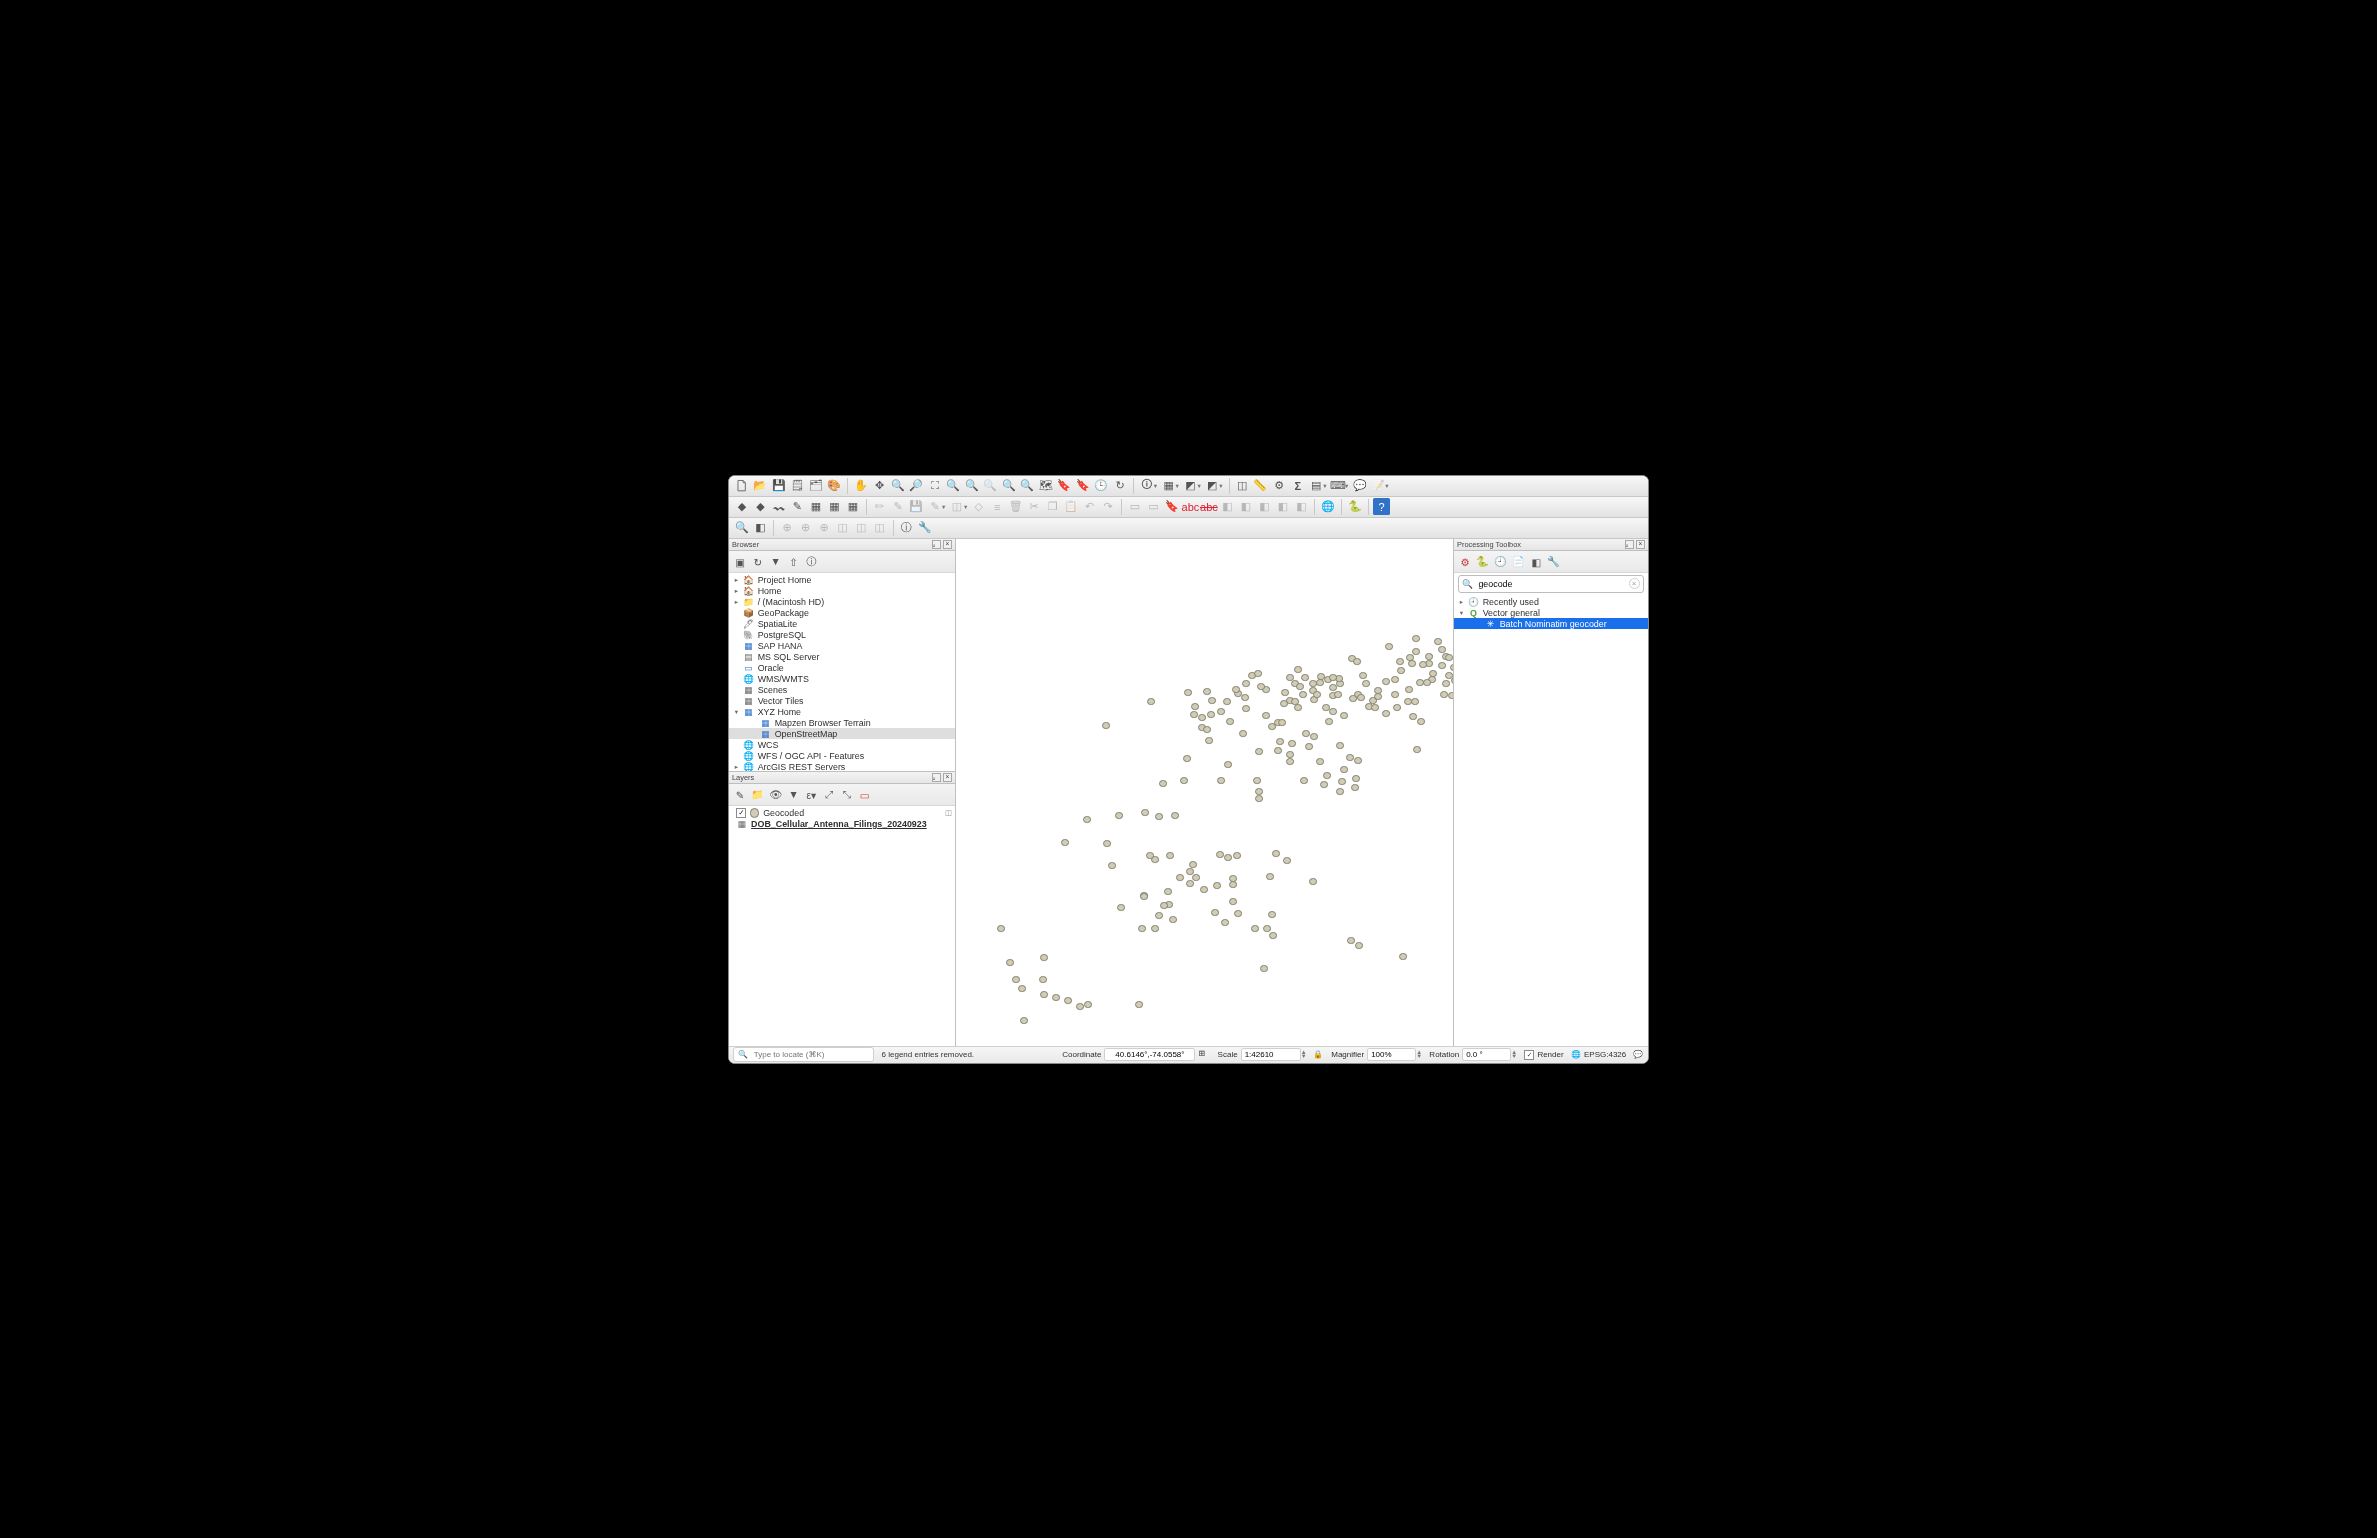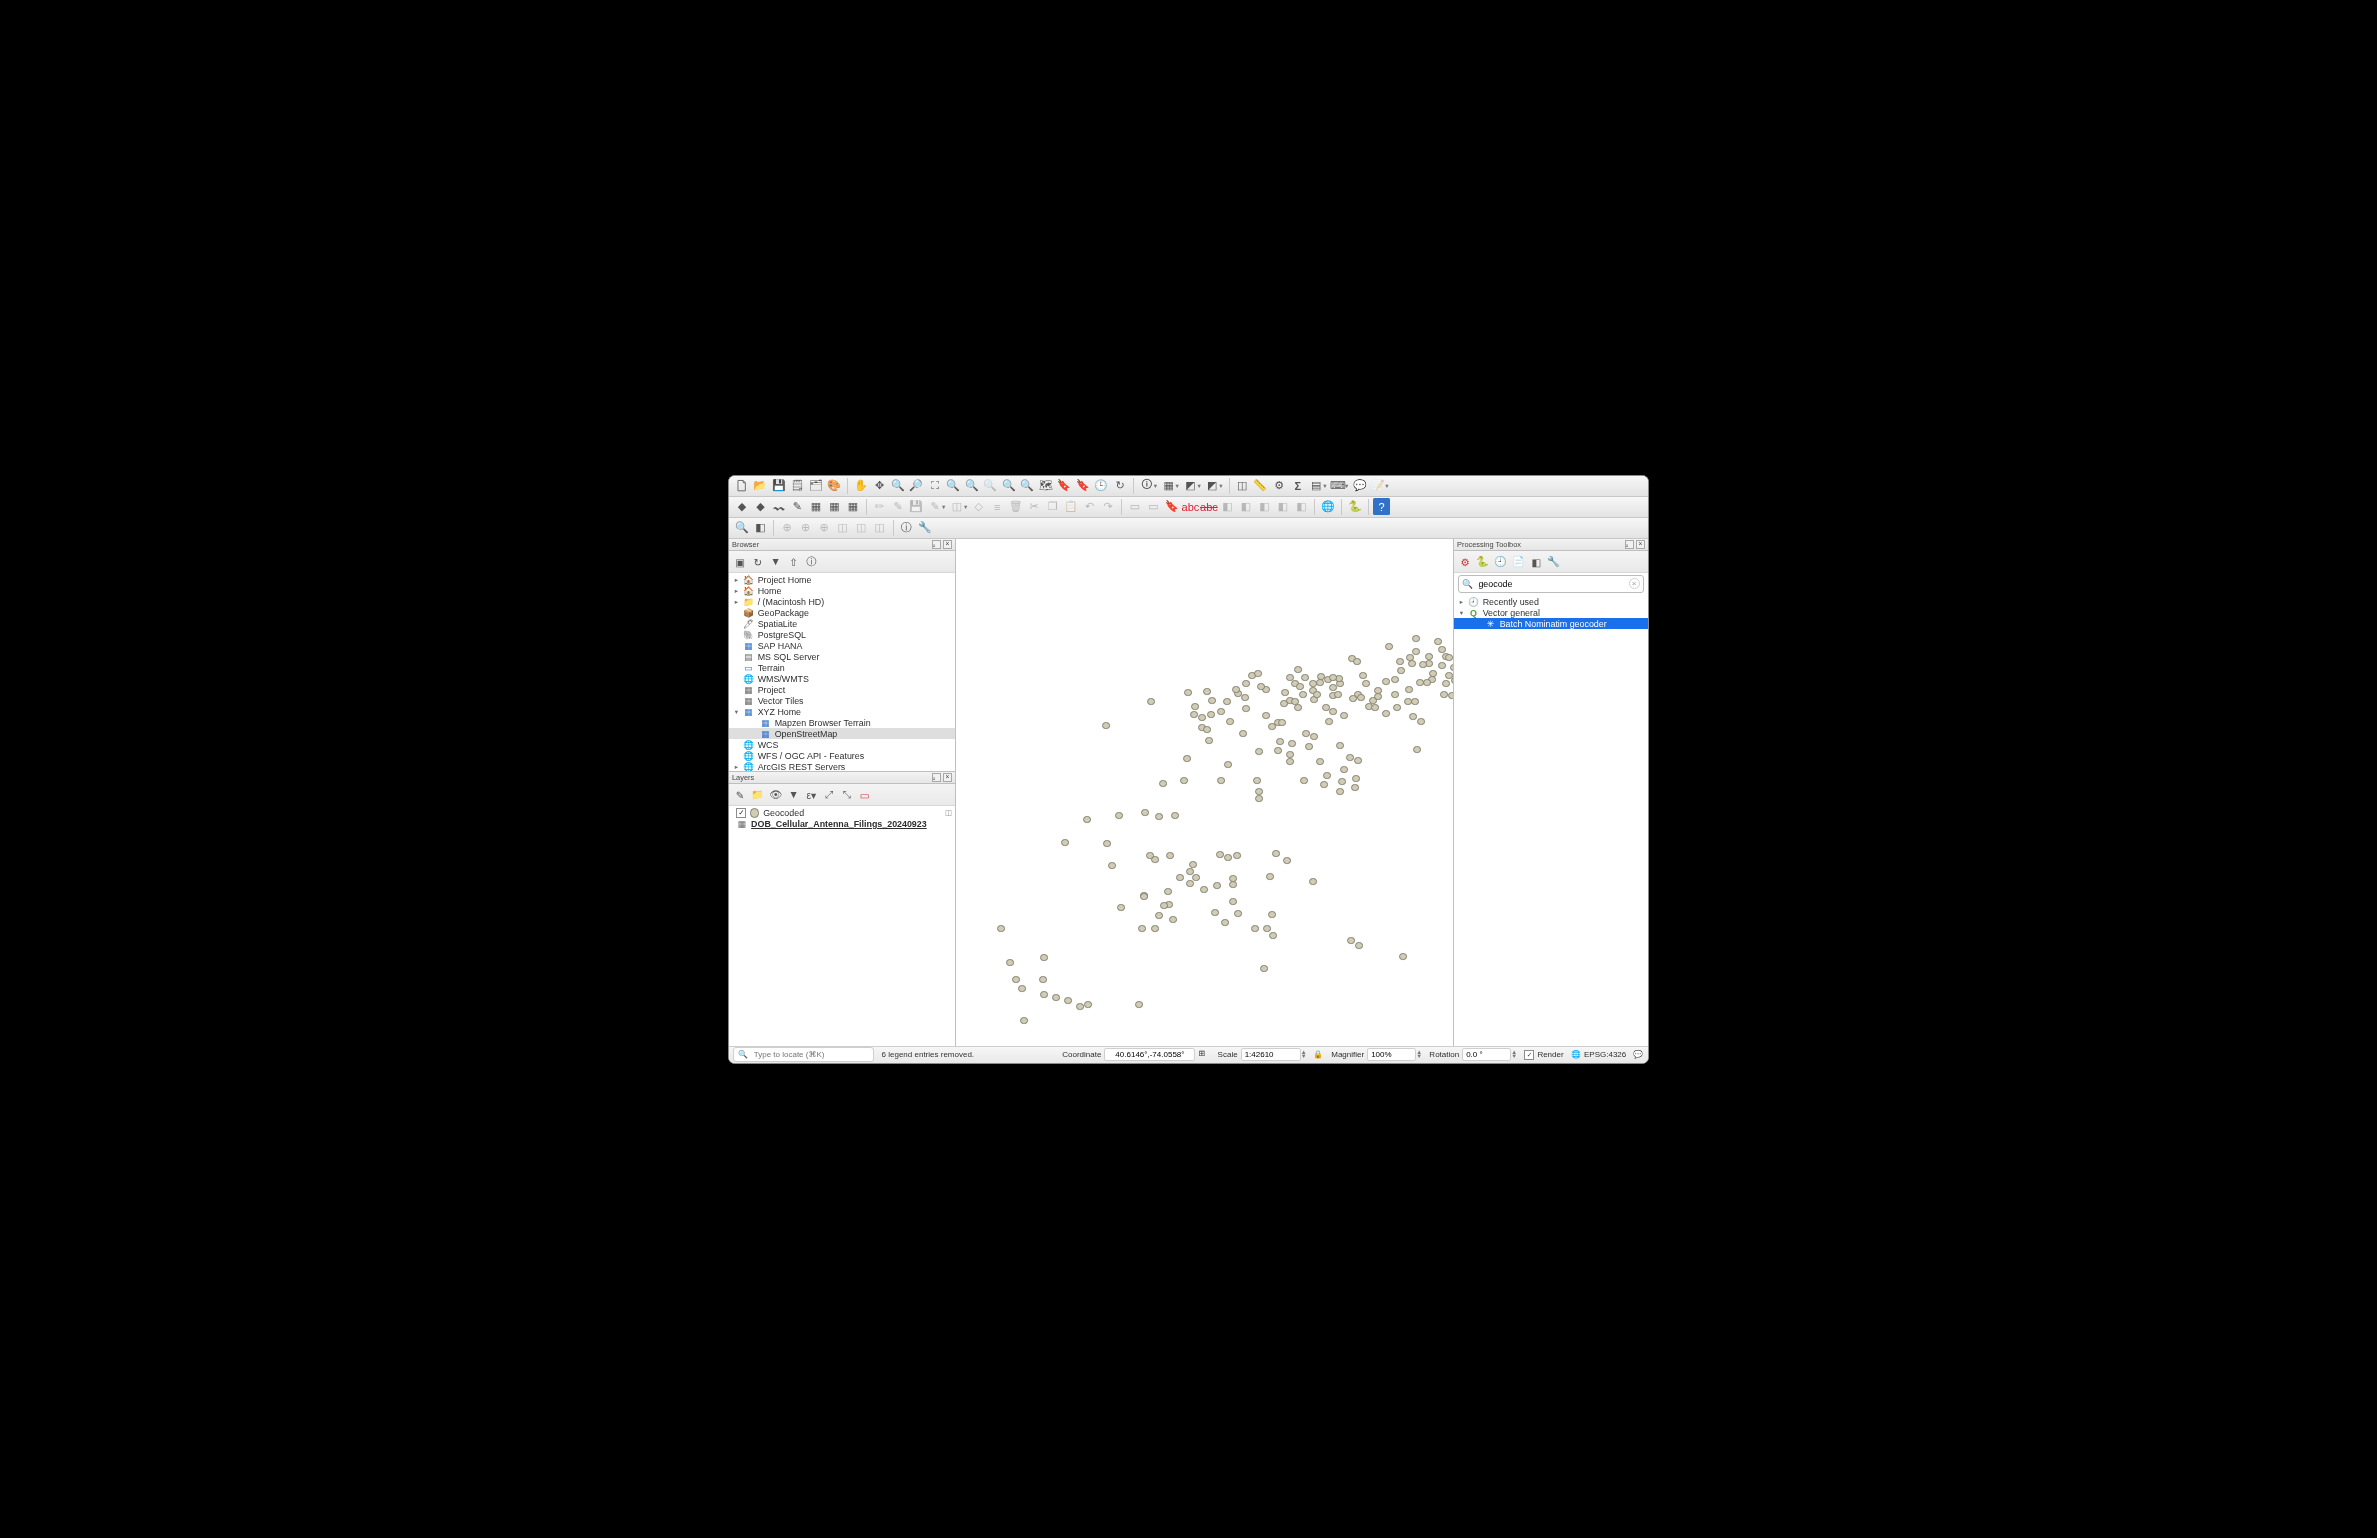--- a/index.html
+++ b/index.html
@@ -323,31 +323,31 @@
               <span>SAP HANA</span>
             </div>
             <div class="trow">
               <span class="gap"></span>
               <span class="ic ic-col">▤</span>
               <span>MS SQL Server</span>
             </div>
             <div class="trow">
               <span class="gap"></span>
               <span class="ic blue">▭</span>
-              <span>Terrain</span>
+              <span>Oracle</span>
             </div>
             <div class="trow">
               <span class="gap"></span>
               <span class="ic blue">🌐</span>
               <span>WMS/WMTS</span>
             </div>
             <div class="trow">
               <span class="gap"></span>
               <span class="ic ic-col">▦</span>
-              <span>Project</span>
+              <span>Scenes</span>
             </div>
             <div class="trow">
               <span class="gap"></span>
               <span class="ic ic-col">▦</span>
               <span>Vector Tiles</span>
             </div>
             <div class="trow">
               <span class="arr">▾</span>
               <span class="ic blue">▦</span>
               <span>XYZ Home</span>

